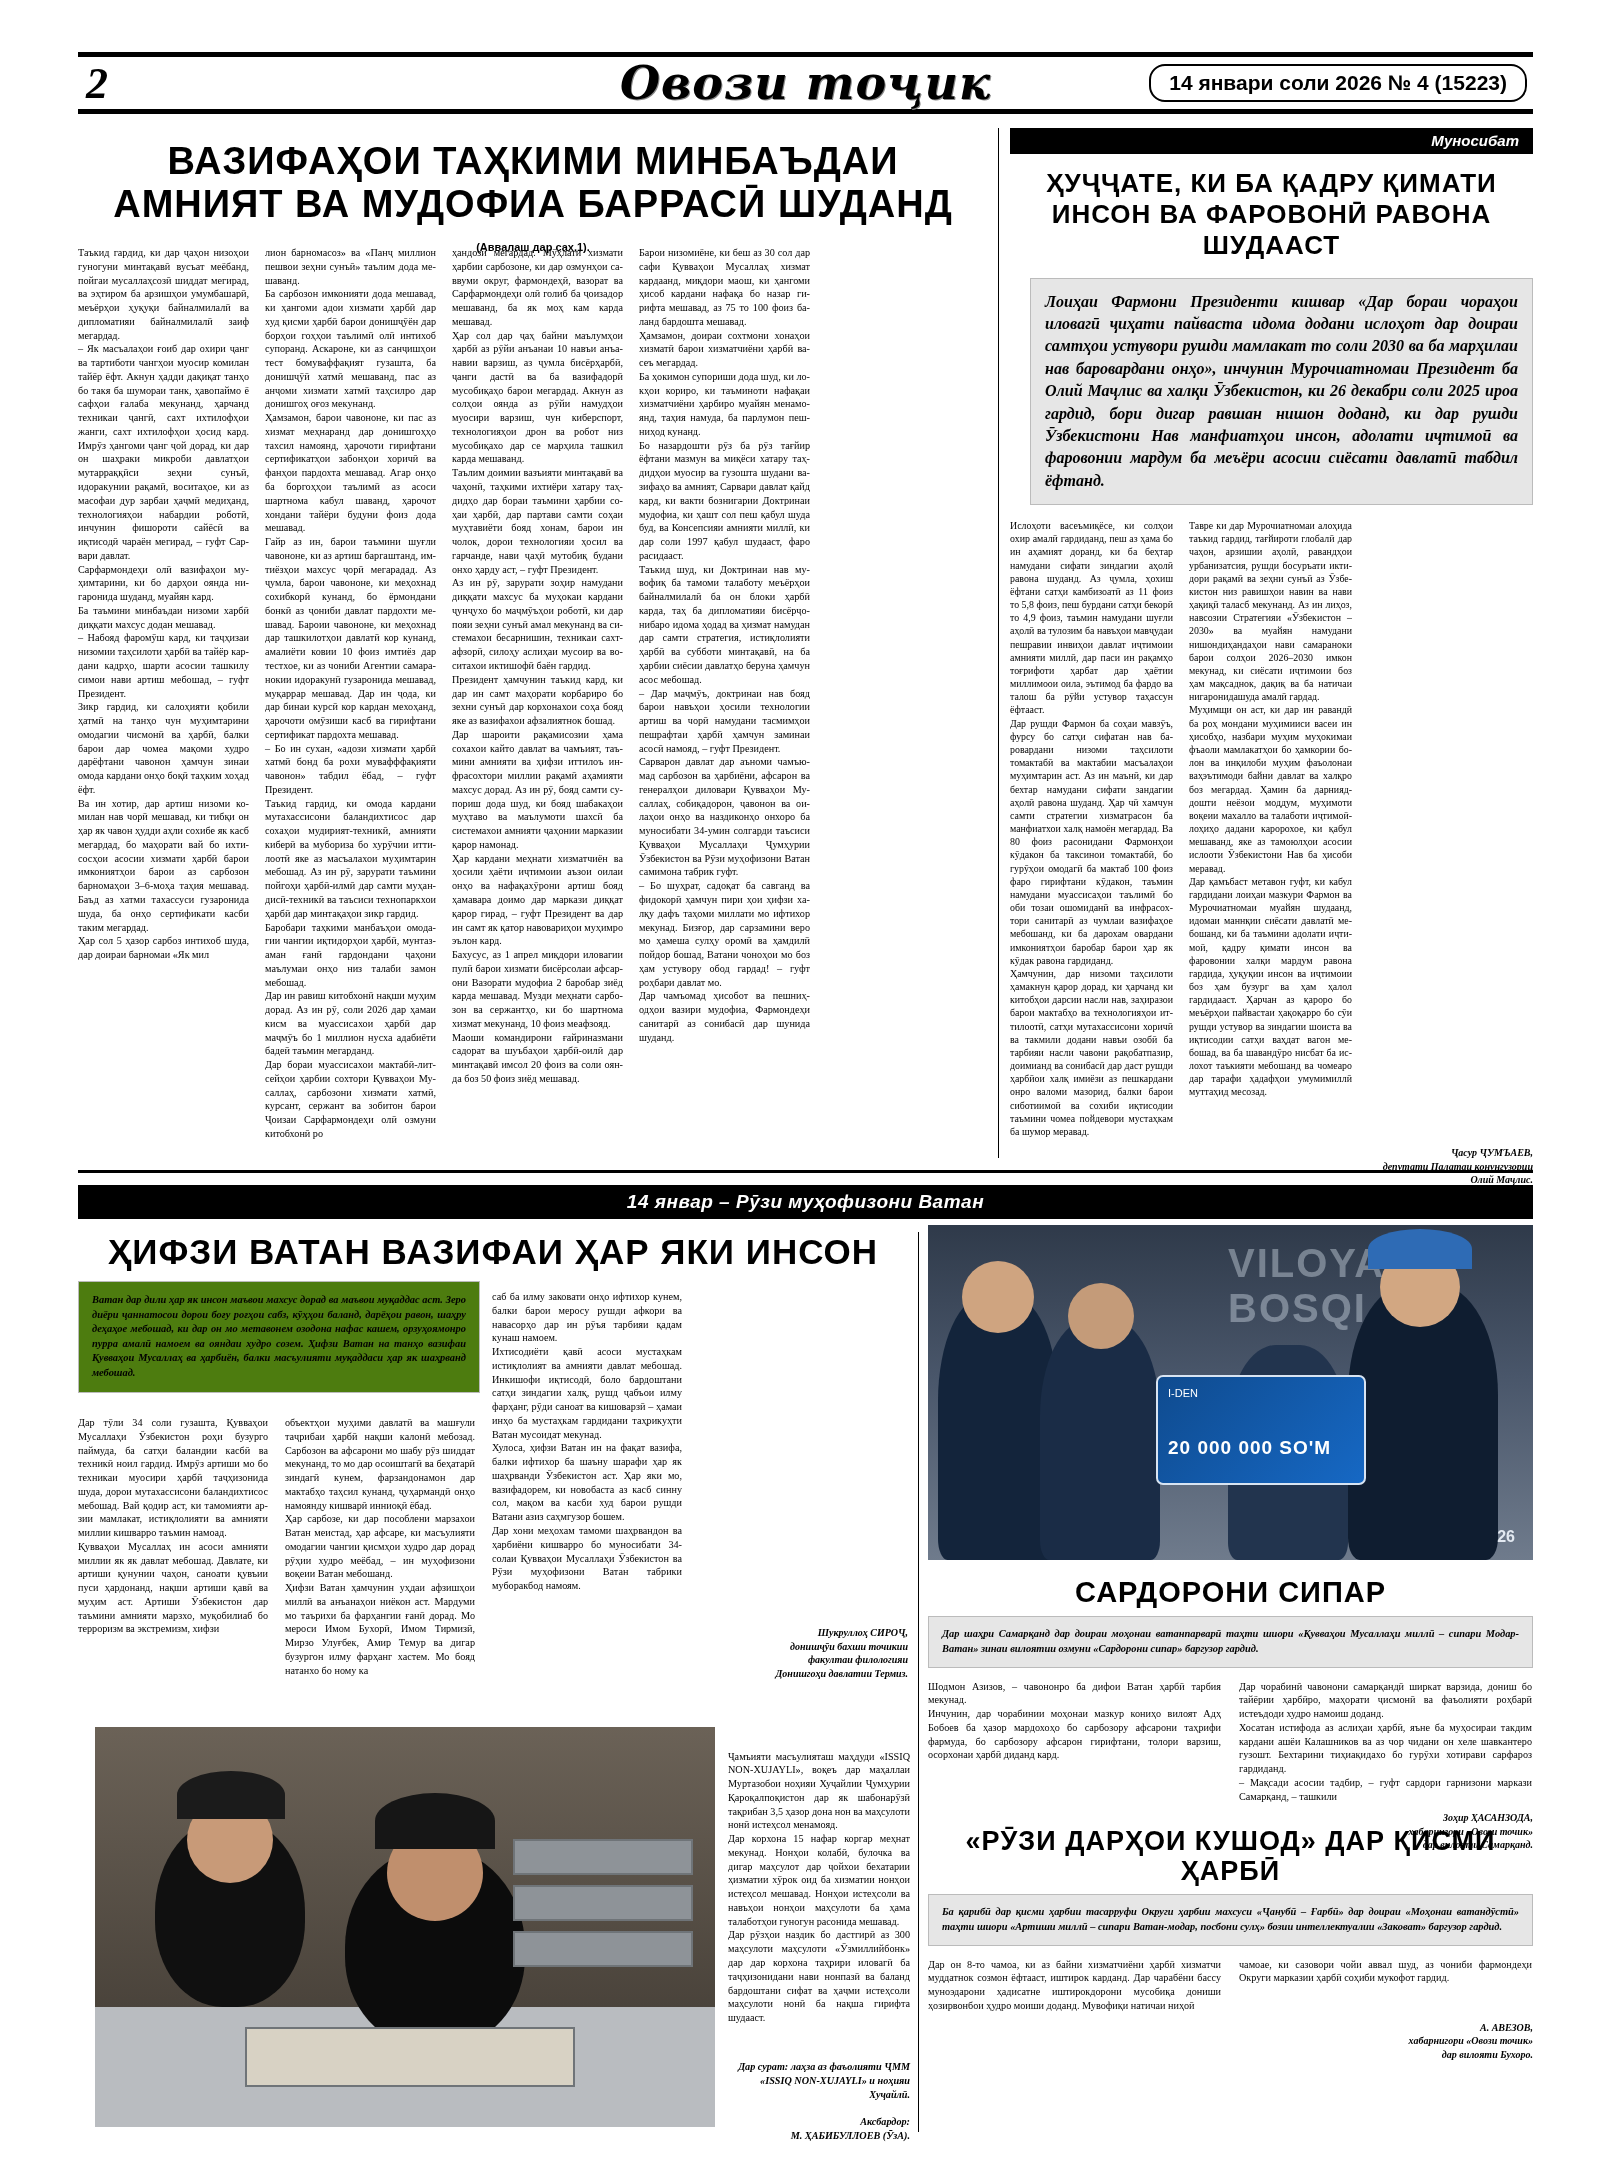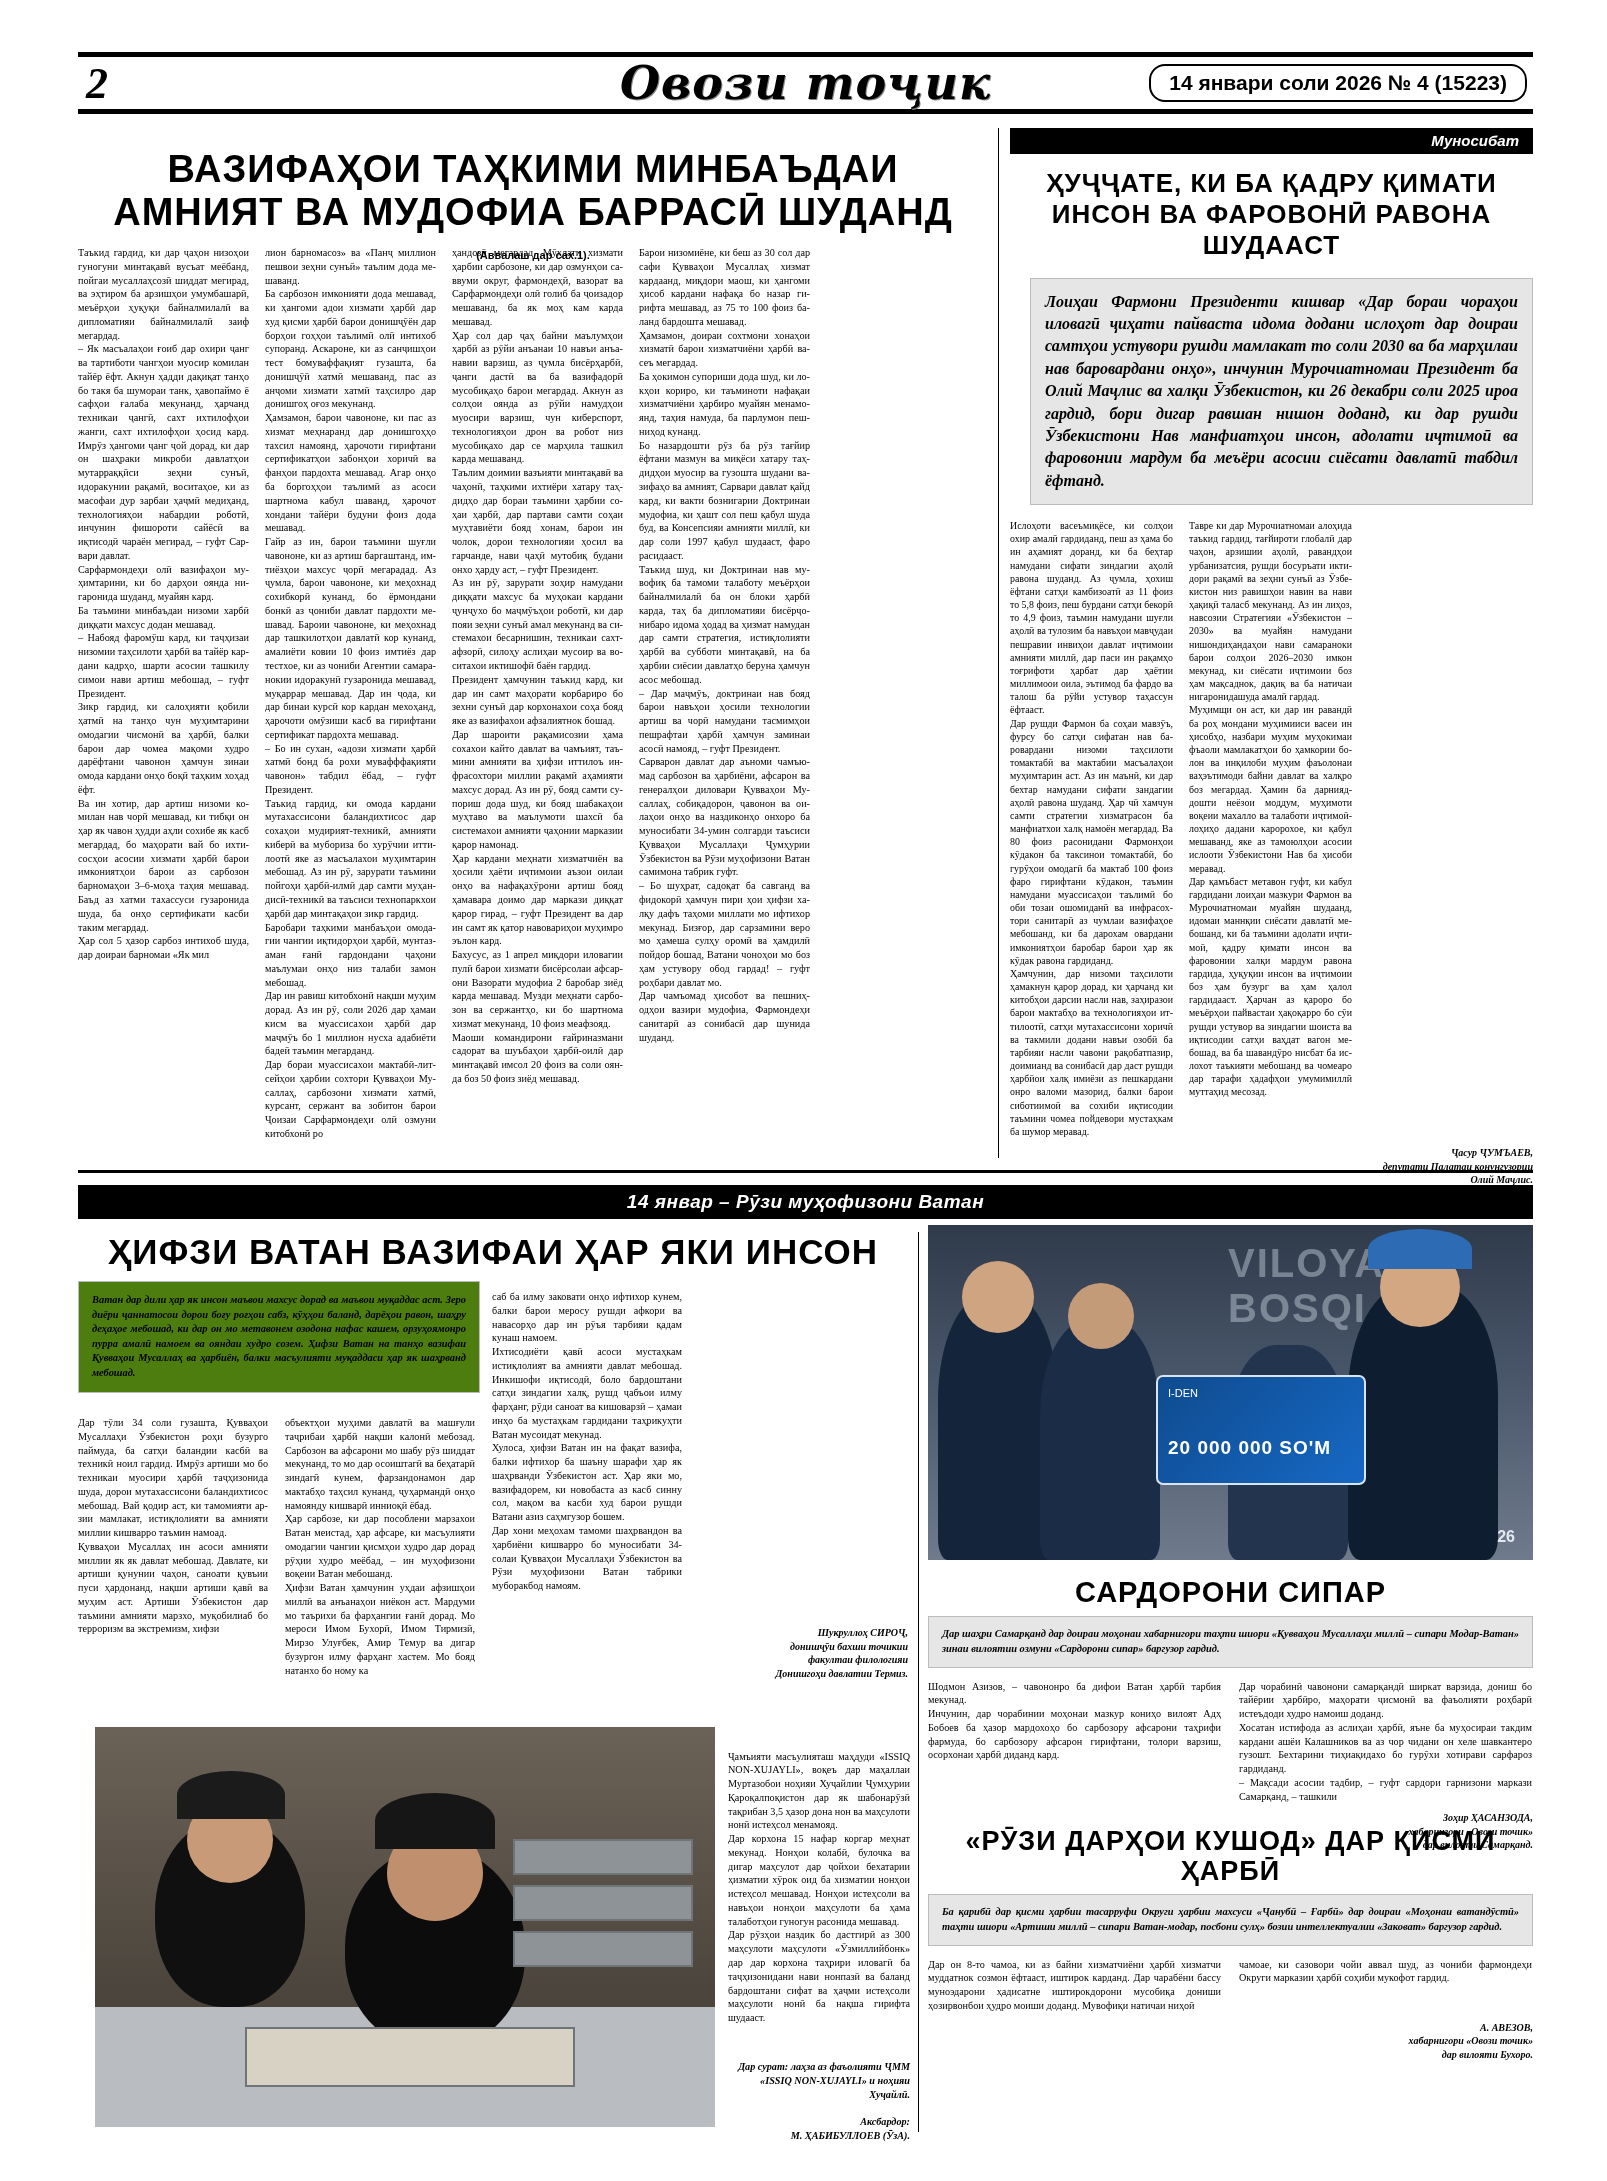--- a/index.html
+++ b/index.html
@@ -90,21 +90,21 @@
   }
   .body-col.small { font-size: 9.9px; line-height: 1.33; }
 
   
   .a1 {
     position: absolute;
     left: 78px; top: 128px;
     width: 910px;
   }
   .a1 h1 {
-    margin: 12px;
+    margin: 4px;
     font-size: 38px;
     padding: 8px 0 2px 0;
   }
   .a1-byline {
     font-family: "Liberation Sans", sans-serif;
     font-size: 11px;
     font-weight: bold;
     text-align: center;
     margin-top: 14px;
   }
@@ -492,21 +492,21 @@
 
     <div class="ph-card">
       <div class="brand">I-DEN</div>
       <div class="amt">20 000 000 SO'M</div>
     </div>
     <div style="position:absolute; right:18px; bottom:14px; color:#e3e9f1; font-family:'Liberation Sans',sans-serif; font-size:16px; font-weight:bold;">26</div>
   </div>
 
   <div class="a4">
     <h2 class="headline">САРДОРОНИ СИПАР</h2>
-    <div class="a4-lead">Дар шаҳри Самарқанд дар доираи моҳонаи хабарнигори таҳти шиори «Қувваҳои Мусаллаҳи миллӣ – сипари Модар-Ватан» зинаи вилоятии озмуни «Сардорони сипар» баргузор гардид.</div>
+    <div class="a4-lead">Дар шаҳри Самарқанд дар доираи моҳонаи ватанпарварӣ таҳти шиори «Қувваҳои Мусаллаҳи миллӣ – сипари Модар-Ватан» зинаи вилоятии озмуни «Сардорони сипар» баргузор гардид.</div>
     <div class="a4-cols">
       <div class="body-col">Шодмон Азизов, – чавононро ба дифои Ва­тан ҳарбӣ тарбия мекунад.
 Инчунин, дар чорабинии моҳонаи мазкур кониҳо вилоят Адҳ Бобоев ба ҳазор мар­дохо­ҳо бо сарбозору афсарони таҳрифи фармуда, бо сарбозору афсарон гирифтани, толори варзиш, осорхо­наи ҳарбӣ диданд кард.</div>
       <div class="body-col">Дар чорабинӣ чавонони самарқандӣ ширкат варзида, дониш бо тайёрии ҳарбӣ­ро, маҳорати ҷисмонӣ ва фаъолияти роҳбарӣ истеъдоди худро намоиш до­данд.
 Хосатан истифода аз аслиҳаи ҳарбӣ, яъне ба муҳосираи такдим кардани ашёи Калаш­ников ва аз чор чидани он хеле шавканте­ро гузошт. Бехтарини тиҳиақидахо бо гурӯхи хотирави сарфароз гардиданд.
 – Мақсади асосии тадбир, – гуфт сардори гарнизони маркази Самарқанд, – ташкили</div>
     </div>
     <div class="sig">Зоҳир ҲАСАНЗОДА,
 хабарнигори «Овози точик»
 дар вилояти Самарқанд.</div>

